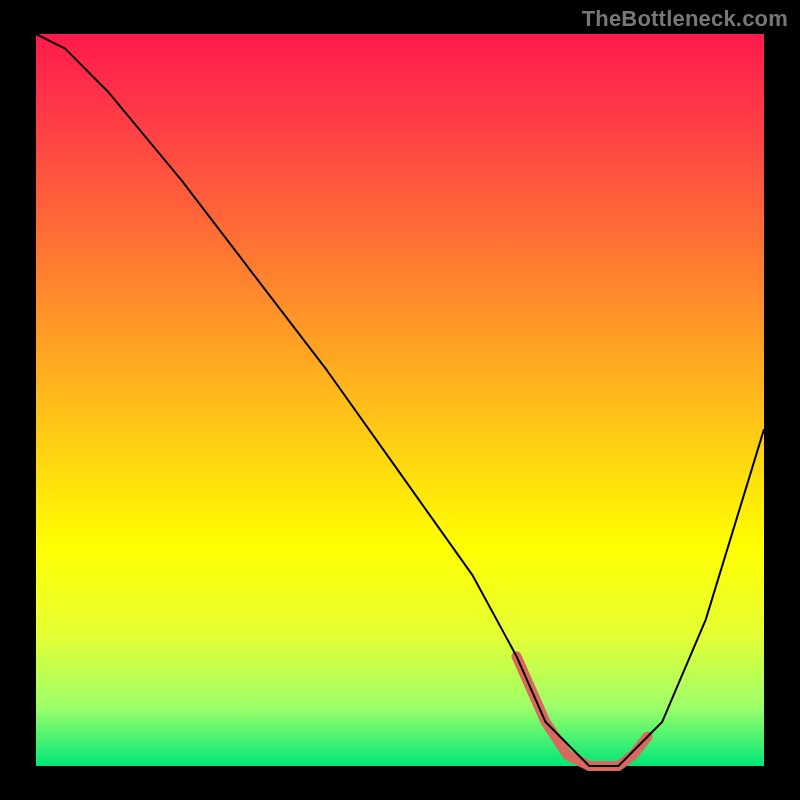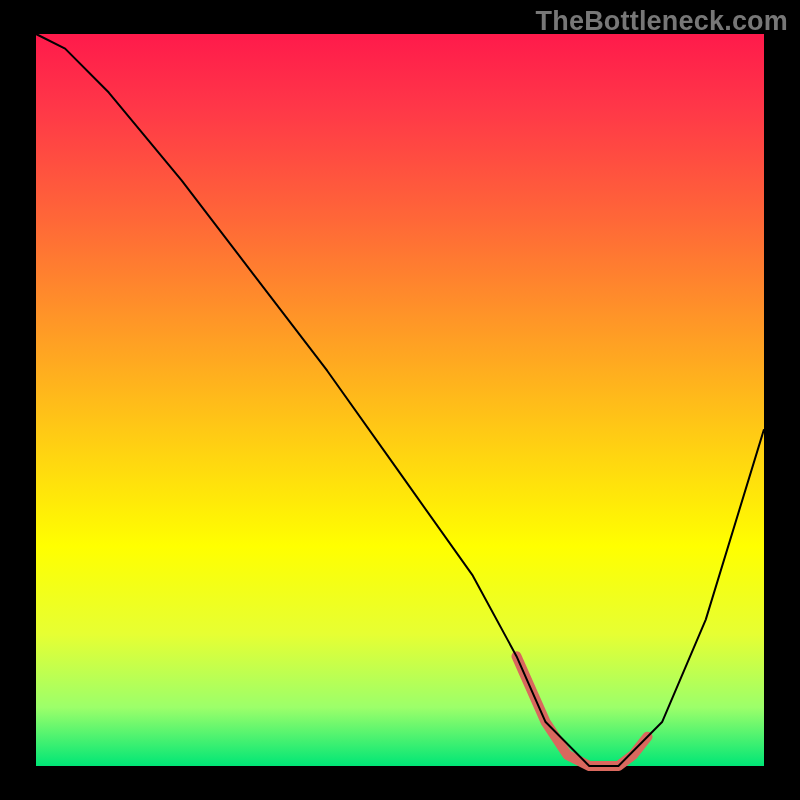--- a/index.html
+++ b/index.html
@@ -15,21 +15,21 @@
     position: relative;
     width: 800px;
     height: 800px;
   }
   .watermark {
     position: absolute;
     top: 6px;
     right: 12px;
     color: #777;
     font-weight: bold;
-    font-size: 27px;
+    font-size: 22px;
     letter-spacing: 0.2px;
     z-index: 10;
   }
   svg.chart {
     position: absolute;
     top: 0;
     left: 0;
     width: 800px;
     height: 800px;
   }

